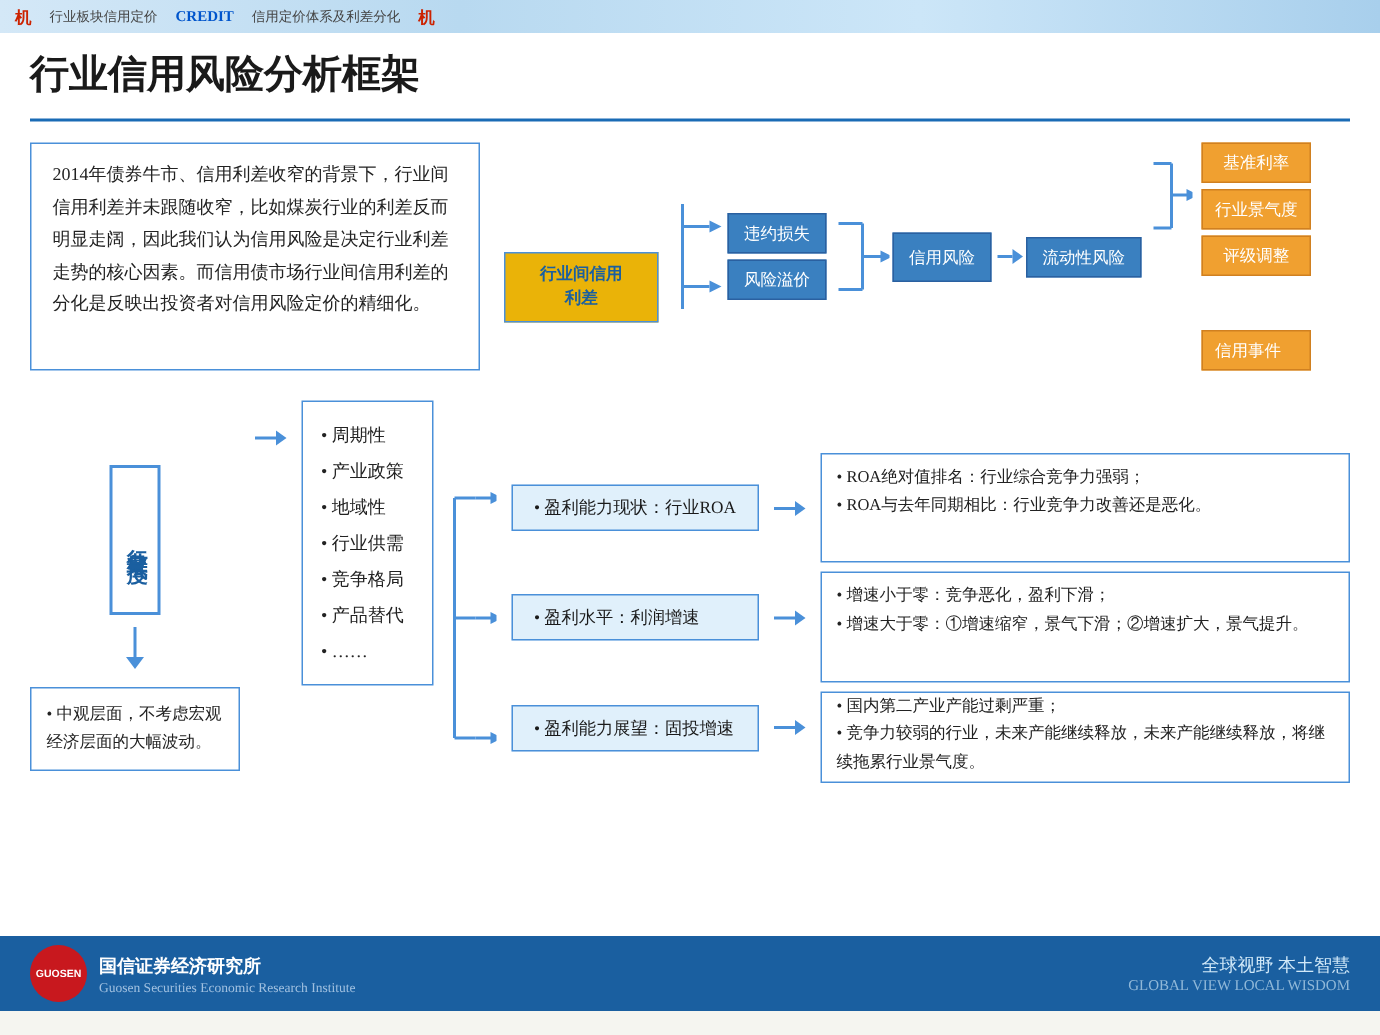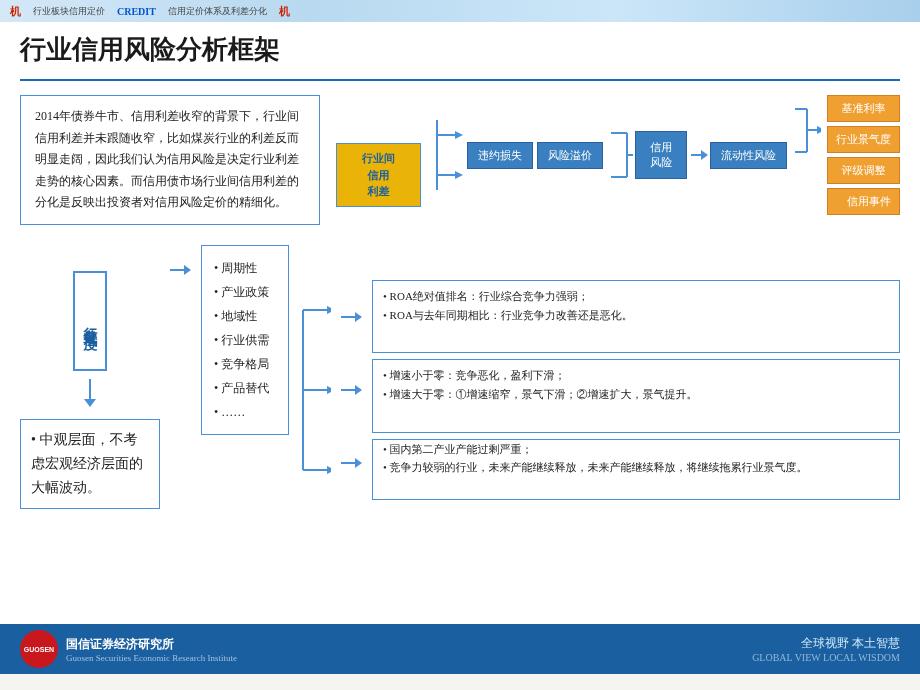--- a/index.html
+++ b/index.html
@@ -107,21 +107,21 @@
             <line x1="10" y1="20" x2="28" y2="20" stroke="#4a90d9" stroke-width="2"></line>
 
             <line x1="10" y1="60" x2="28" y2="60" stroke="#4a90d9" stroke-width="2"></line>
 
             <polygon points="28,16 36,20 28,24" fill="#4a90d9"></polygon>
 
             <polygon points="28,56 36,60 28,64" fill="#4a90d9"></polygon>
           </svg>
         </div>
 
-        <div style="display:flex;flex-direction:row;gap:4px;margin-right:6px;">
+        <div style="display:flex;flex-direction:column;gap:4px;margin-right:6px;">
           <div style="background:#3a80c0;color:white;border:1.5px solid #2a60a0;padding:5px 10px;font-size:11px;text-align:center;white-space:nowrap;">违约损失</div>
           <div style="background:#3a80c0;color:white;border:1.5px solid #2a60a0;padding:5px 10px;font-size:11px;text-align:center;white-space:nowrap;">风险溢价</div>
         </div>
 
         <svg width="36" height="68" style="margin-right:2px;">
           <line x1="2" y1="12" x2="18" y2="12" stroke="#4a90d9" stroke-width="2"></line>
           <line x1="2" y1="56" x2="18" y2="56" stroke="#4a90d9" stroke-width="2"></line>
           <line x1="18" y1="12" x2="18" y2="56" stroke="#4a90d9" stroke-width="2"></line>
           <line x1="18" y1="34" x2="32" y2="34" stroke="#4a90d9" stroke-width="2"></line>
           <polygon points="30,30 38,34 30,38" fill="#4a90d9"></polygon>
@@ -145,39 +145,39 @@
             <line x1="2" y1="57" x2="14" y2="57" stroke="#4a90d9" stroke-width="2"></line>
             <line x1="14" y1="14" x2="14" y2="57" stroke="#4a90d9" stroke-width="2"></line>
             <line x1="14" y1="35" x2="26" y2="35" stroke="#4a90d9" stroke-width="2"></line>
             <polygon points="24,31 32,35 24,39" fill="#4a90d9"></polygon>
           </svg>
 
           <div style="display:flex;flex-direction:column;gap:4px;">
             <div style="background:#f0a030;color:white;border:1.5px solid #d08020;padding:5px 8px;font-size:11px;text-align:center;white-space:nowrap;">基准利率</div>
             <div style="background:#f0a030;color:white;border:1.5px solid #d08020;padding:5px 8px;font-size:11px;text-align:center;white-space:nowrap;">行业景气度</div>
             <div style="background:#f0a030;color:white;border:1.5px solid #d08020;padding:5px 8px;font-size:11px;text-align:center;white-space:nowrap;">评级调整</div>
-            <div style="background:#f0a030;color:white;border:1.5px solid #d08020;padding:5px 8px;font-size:11px;text-align:right;white-space:nowrap;">信用事件</div>
+            <div style="background:#f0a030;color:white;border:1.5px solid #d08020;padding:5px 8px;font-size:11px;text-align:left;white-space:nowrap;margin-top:32px;">信用事件</div>
           </div>
         </div>
 
       </div>
     </div>
   </div>
 
   <div style="display:flex;gap:10px;height:310px;">
 
     <div style="display:flex;flex-direction:column;align-items:center;justify-content:center;gap:8px;">
       <div style="border:2px solid #4a90d9;padding:8px 6px;display:flex;align-items:center;justify-content:center;font-size:14px;font-weight:bold;color:#1a5fa0;writing-mode:vertical-rl;text-orientation:mixed;height:100px;background:white;letter-spacing:2px;">行业景气度</div>
 
       <div style="display:flex;flex-direction:column;align-items:center;">
         <div style="width:2px;height:20px;background:#4a90d9;"></div>
         <div style="width:0;height:0;border-left:6px solid transparent;border-right:6px solid transparent;border-top:8px solid #4a90d9;"></div>
       </div>
 
-      <div style="border:1.5px solid #4a90d9;padding:8px 10px;font-size:14px;line-height:1.7;color:#222;width:140px;margin-top:4px;">
+      <div style="border:1.5px solid #4a90d9;padding:8px 10px;font-size:11px;line-height:1.7;color:#222;width:140px;margin-top:4px;">
         <span>• 中观层面，不考虑宏观经济层面的大幅波动。</span>
       </div>
     </div>
 
     <div style="display:flex;align-items:flex-start;padding-top:30px;">
       <div style="width:14px;height:2px;background:#4a90d9;margin-top:4px;"></div>
       <div style="width:0;height:0;border-top:5px solid transparent;border-bottom:5px solid transparent;border-left:7px solid #4a90d9;margin-top:0;"></div>
     </div>
 
     <div style="border:1.5px solid #4a90d9;padding:10px 12px;font-size:12px;line-height:2;color:#222;min-width:88px;display:flex;flex-direction:column;justify-content:flex-start;align-self:flex-start;margin-top:10px;">
@@ -199,20 +199,25 @@
         <line x1="4" y1="30" x2="4" y2="190" stroke="#4a90d9" stroke-width="2"></line>
         <line x1="18" y1="30" x2="30" y2="30" stroke="#4a90d9" stroke-width="2"></line>
         <line x1="18" y1="110" x2="30" y2="110" stroke="#4a90d9" stroke-width="2"></line>
         <line x1="18" y1="190" x2="30" y2="190" stroke="#4a90d9" stroke-width="2"></line>
         <polygon points="28,26 36,30 28,34" fill="#4a90d9"></polygon>
         <polygon points="28,106 36,110 28,114" fill="#4a90d9"></polygon>
         <polygon points="28,186 36,190 28,194" fill="#4a90d9"></polygon>
       </svg>
     </div>
 
+    <div style="display:flex;flex-direction:column;justify-content:space-around;gap:0;height:220px;align-self:center;">
+      <div style="background:#e0f0fb;border:1.5px solid #4a90d9;padding:7px 14px;font-size:11.5px;color:#1a1a1a;white-space:nowrap;">• 盈利能力现状：行业ROA</div>
+      <div style="background:#e0f0fb;border:1.5px solid #4a90d9;padding:7px 14px;font-size:11.5px;color:#1a1a1a;white-space:nowrap;">• 盈利水平：利润增速</div>
+      <div style="background:#e0f0fb;border:1.5px solid #4a90d9;padding:7px 14px;font-size:11.5px;color:#1a1a1a;white-space:nowrap;">• 盈利能力展望：固投增速</div>
+    </div>
 
     <div style="display:flex;flex-direction:column;justify-content:space-around;height:220px;align-self:center;">
       <div style="display:flex;align-items:center;">
         <div style="width:14px;height:2px;background:#4a90d9;"></div>
         <div style="border-top:5px solid transparent;border-bottom:5px solid transparent;border-left:7px solid #4a90d9;"></div>
       </div>
       <div style="display:flex;align-items:center;">
         <div style="width:14px;height:2px;background:#4a90d9;"></div>
         <div style="border-top:5px solid transparent;border-bottom:5px solid transparent;border-left:7px solid #4a90d9;"></div>
       </div>

